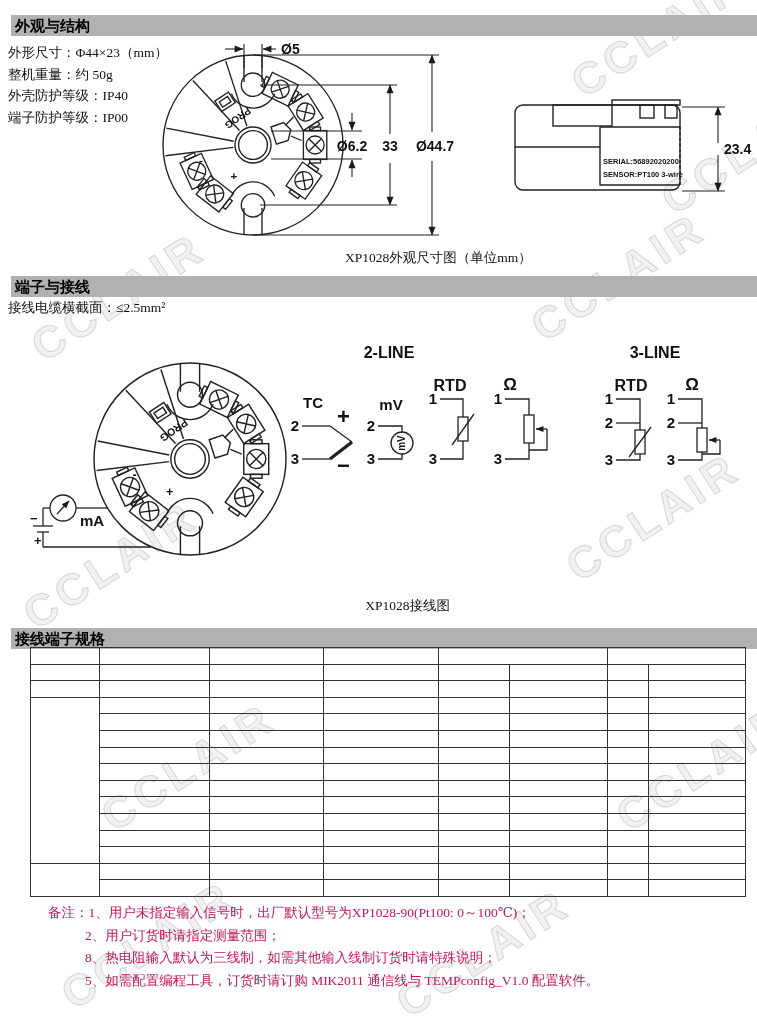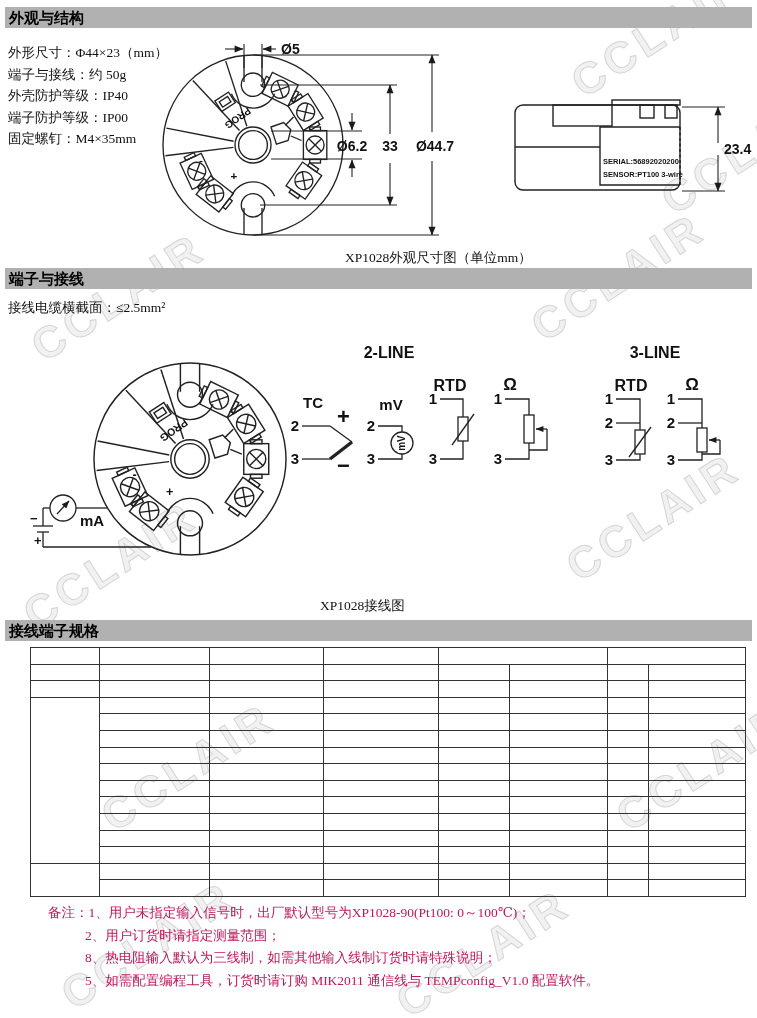--- a/index.html
+++ b/index.html
@@ -1,20 +1,20 @@
 <!DOCTYPE html>
 <html><head>
 <meta charset="utf-8">
 <style>
   html,body{margin:0;padding:0;background:#e8e8e8;}
   .page{position:relative;width:757px;height:1018px;background:#ffffff;overflow:hidden;
         font-family:"Liberation Serif","DejaVu Serif",serif;color:#111;}
-  .bar{position:absolute;left:5px;width:747px;height:21px;background:#b1b1b1;
+  .bar{position:absolute;left:11px;width:747px;height:21px;background:#b1b1b1;
        font-family:"Liberation Sans","DejaVu Sans",sans-serif;font-weight:bold;
-       font-size:15px;line-height:21px;color:#000;padding-left:4px;box-sizing:border-box;}
+       font-size:15px;line-height:21px;color:#000;padding-left:4px;box-sizing:border-box;margin-top:8px;}
   .speclist{position:absolute;font-size:13.5px;}
   .speclist div{height:21.5px;line-height:21.5px;white-space:nowrap;}
   .caption{position:absolute;font-size:13.5px;color:#111;white-space:nowrap;}
   svg{position:absolute;}
   svg text{font-family:"Liberation Sans","DejaVu Sans",sans-serif;}
   
   .tblwrap{position:absolute;left:30px;top:647px;width:716px;}
   table{border-collapse:collapse;table-layout:fixed;width:716px;
         font-family:"Liberation Serif","DejaVu Serif",serif;font-size:13px;color:#000;}
   td{border:1px solid #333;height:15.6px;line-height:15.6px;padding:0;overflow:hidden;
@@ -140,24 +140,23 @@
       </g>
     </defs>
   </svg>
 
   <div class="bar" style="top:7px">
     <span>外观与结构</span>
   </div>
 
   <div class="speclist" style="left:8px;top:42px">
     <div>外形尺寸：Φ44×23（mm）</div>
-    <div>端子与接线：约 50g</div>
+    <div>整机重量：约 50g</div>
     <div>外壳防护等级：IP40</div>
     <div>端子防护等级：IP00</div>
-    <div>固定螺钉：M4×35mm</div>
   </div>
 
   <svg style="left:140px;top:28px" width="330" height="212" viewBox="0 0 330 212">
     <use href="#xmtr" transform="translate(113,117) scale(0.9)"></use>
     <g stroke="#222" stroke-width="1.1" fill="none">
 
       <line x1="104" y1="40" x2="104" y2="16"></line>
       <line x1="122" y1="40" x2="122" y2="16"></line>
       <line x1="85" y1="21" x2="103" y2="21" marker-end="url(#arr)"></line>
       <line x1="136" y1="21" x2="123" y2="21" marker-end="url(#arr)"></line>
@@ -310,21 +309,21 @@
         <polyline points="678,61 702,61 702,90"></polyline>
         <line x1="678" y1="85" x2="702" y2="85"></line>
         <rect x="697" y="90" width="10" height="24"></rect>
         <line x1="720" y1="102" x2="709" y2="102" marker-end="url(#arr2)"></line>
         <polyline points="720,102 720,116 702,116"></polyline>
         <polyline points="702,114 702,122 678,122"></polyline>
       </g>
     </g>
   </svg>
 
-  <div class="caption" style="left:320px;top:597px;width:130px;text-align:left">XP1028接线图</div>
+  <div class="caption" style="left:320px;top:597px;width:130px;text-align:right">XP1028接线图</div>
 
   <div class="bar" style="top:620px">
     <span>接线端子规格</span>
   </div>
 
   <div class="tblwrap">
     <table>
       <colgroup>
         <col style="width:69px">
           <col style="width:110px">

